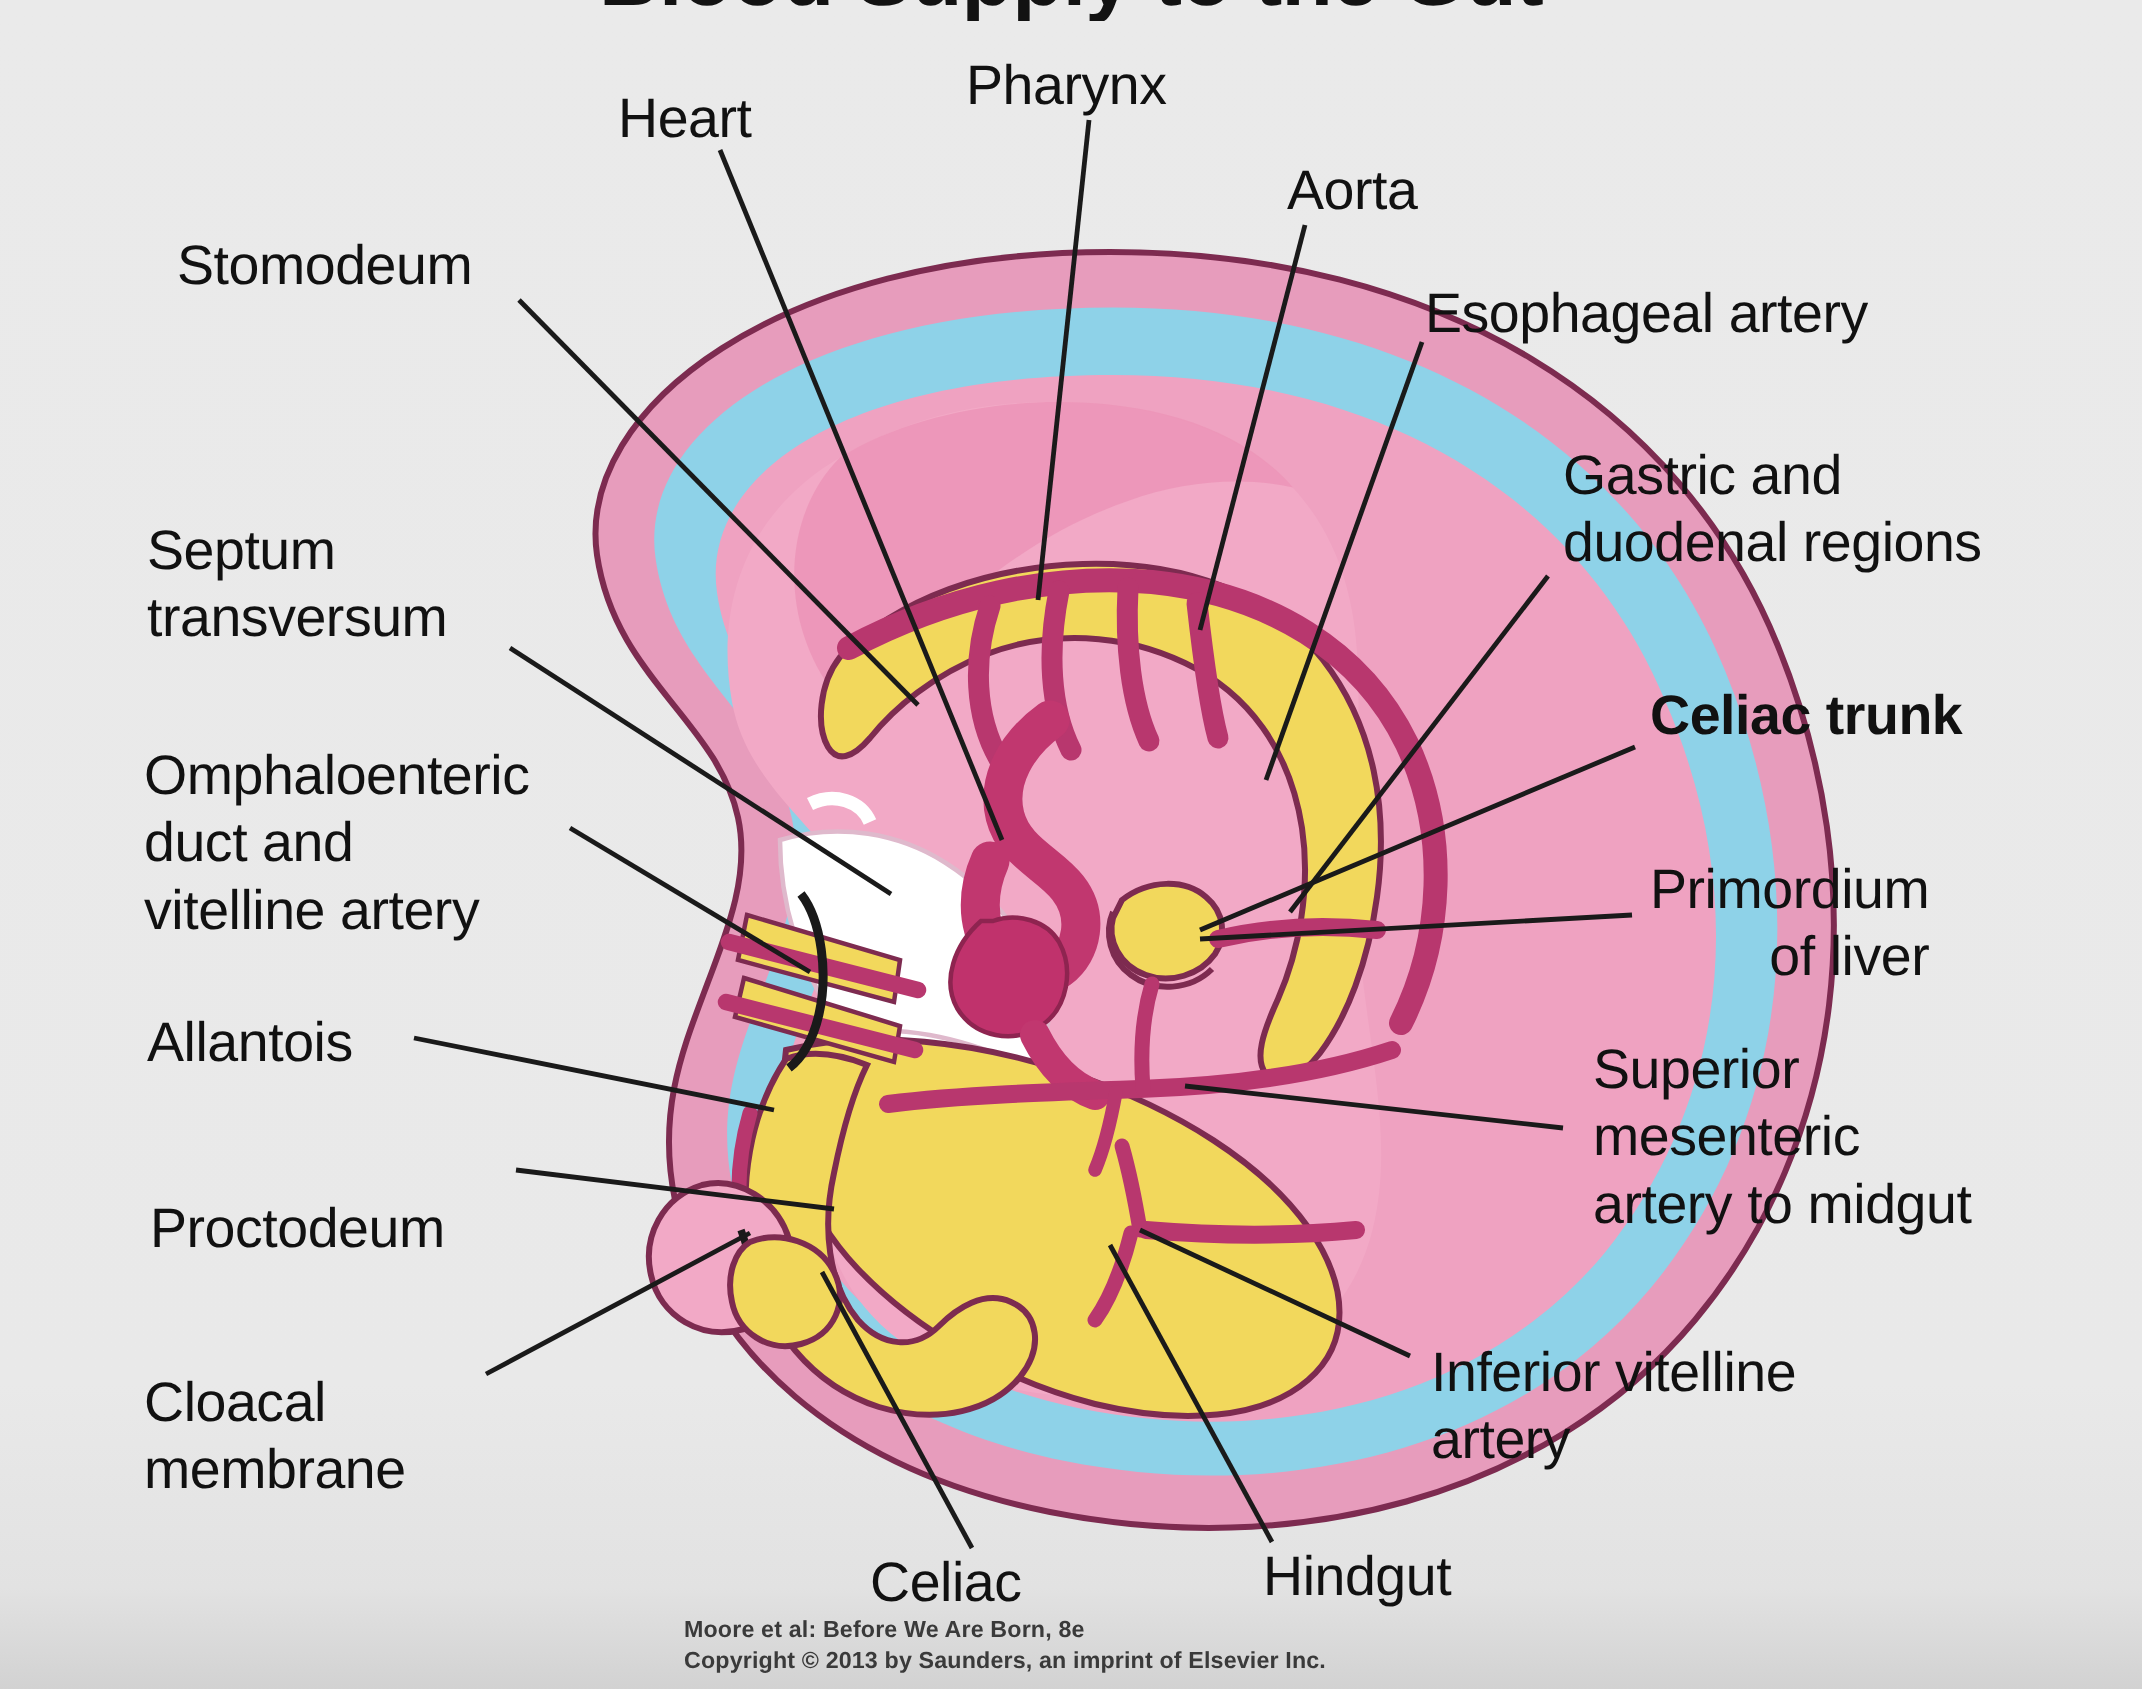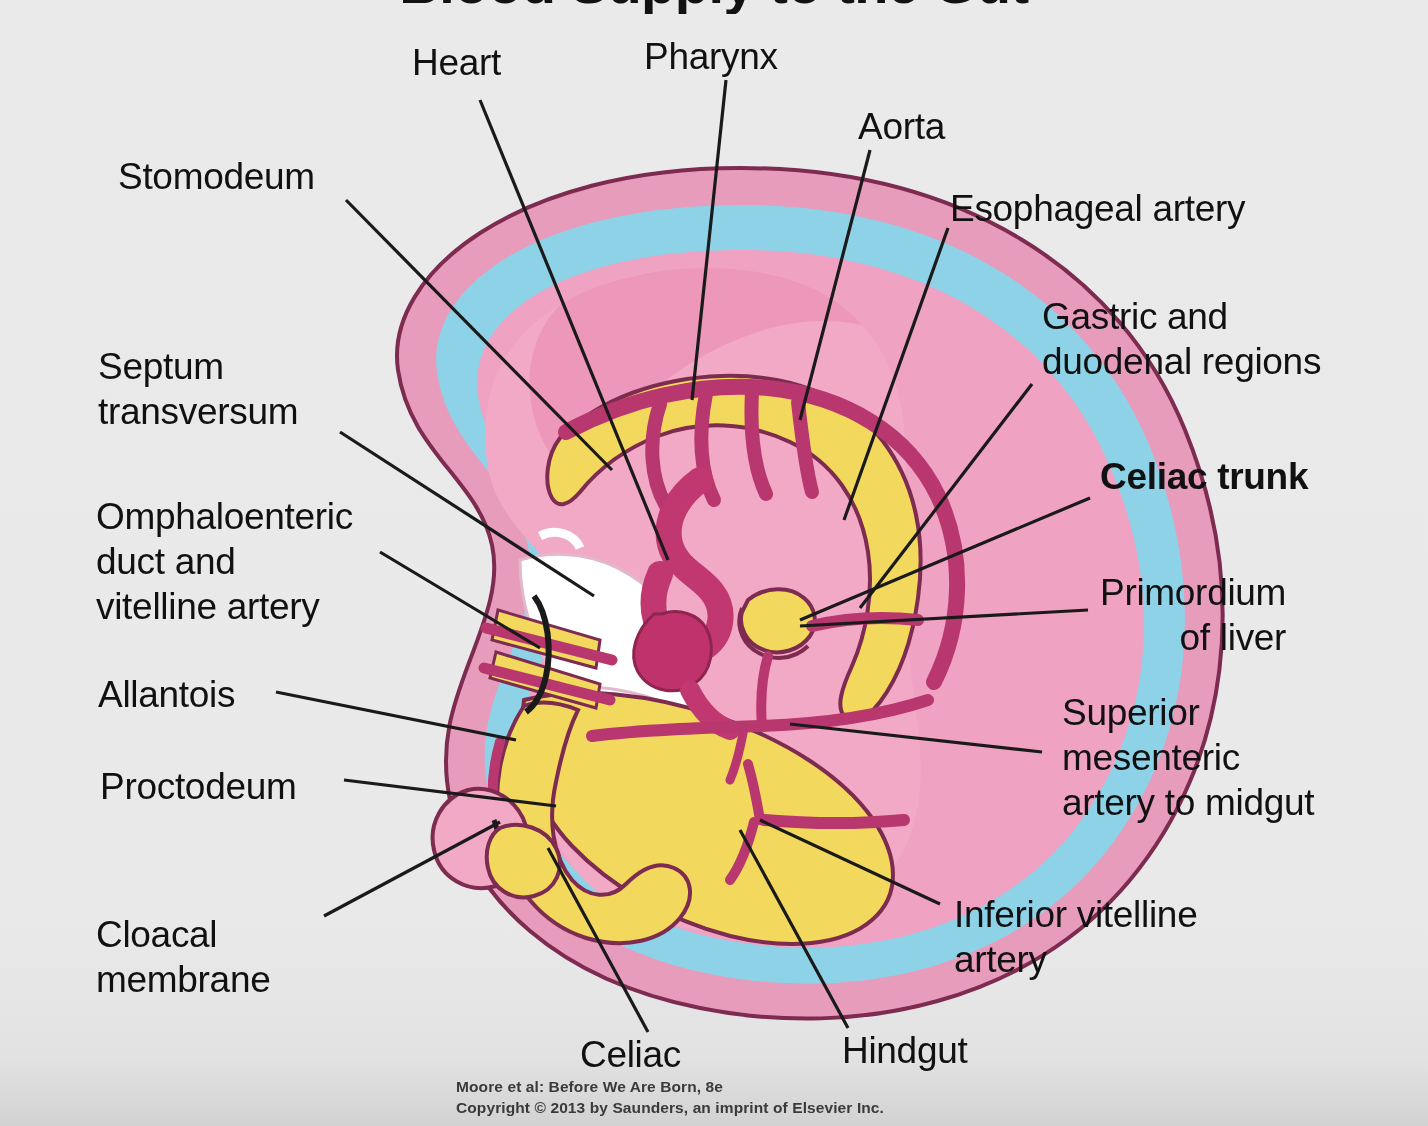--- a/index.html
+++ b/index.html
@@ -274,26 +274,26 @@
 
   <div class="label" style="left:98px; top:344px;">Septum
 transversum</div>
 
   <div class="label" style="left:96px; top:494px;">Omphaloenteric
 duct and
 vitelline artery</div>
 
   <div class="label" style="left:98px; top:672px;">Allantois</div>
 
-  <div class="label" style="left:100px; top:764px;">Proctodeum</div>
+  <div class="label" style="left:100px; top:796px;">Proctodeum</div>
 
   <div class="label" style="left:96px; top:912px;">Cloacal
 membrane</div>
 
-  <div class="label" style="left:412px; top:40px;text-align:center;">Heart</div>
+  <div class="label" style="left:412px; top:56px;text-align:center;">Heart</div>
 
   <div class="label" style="left:644px; top:34px;">Pharynx</div>
 
   <div class="label" style="left:858px; top:104px;">Aorta</div>
 
   <div class="label right" style="left:950px; top:186px;">Esophageal artery</div>
 
   <div class="label right" style="left:1042px; top:294px;">Gastric and
 duodenal regions</div>
 

